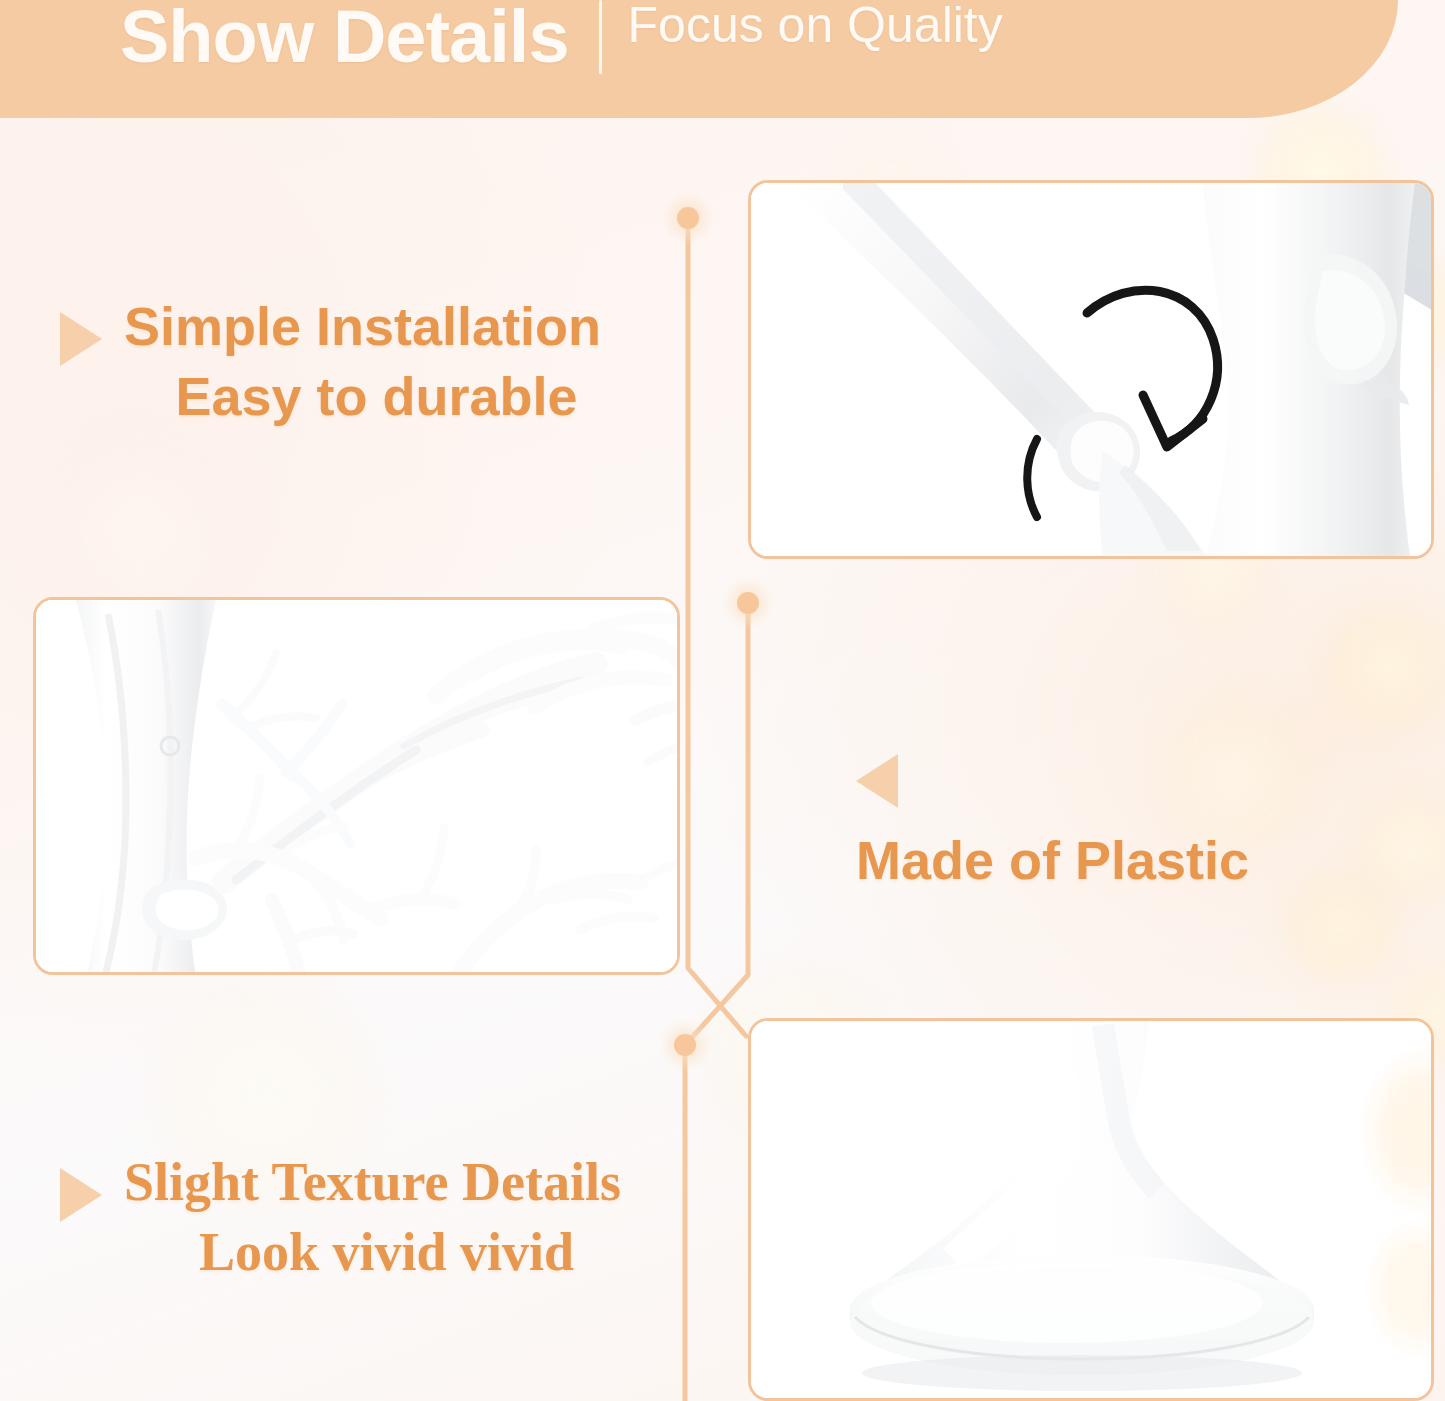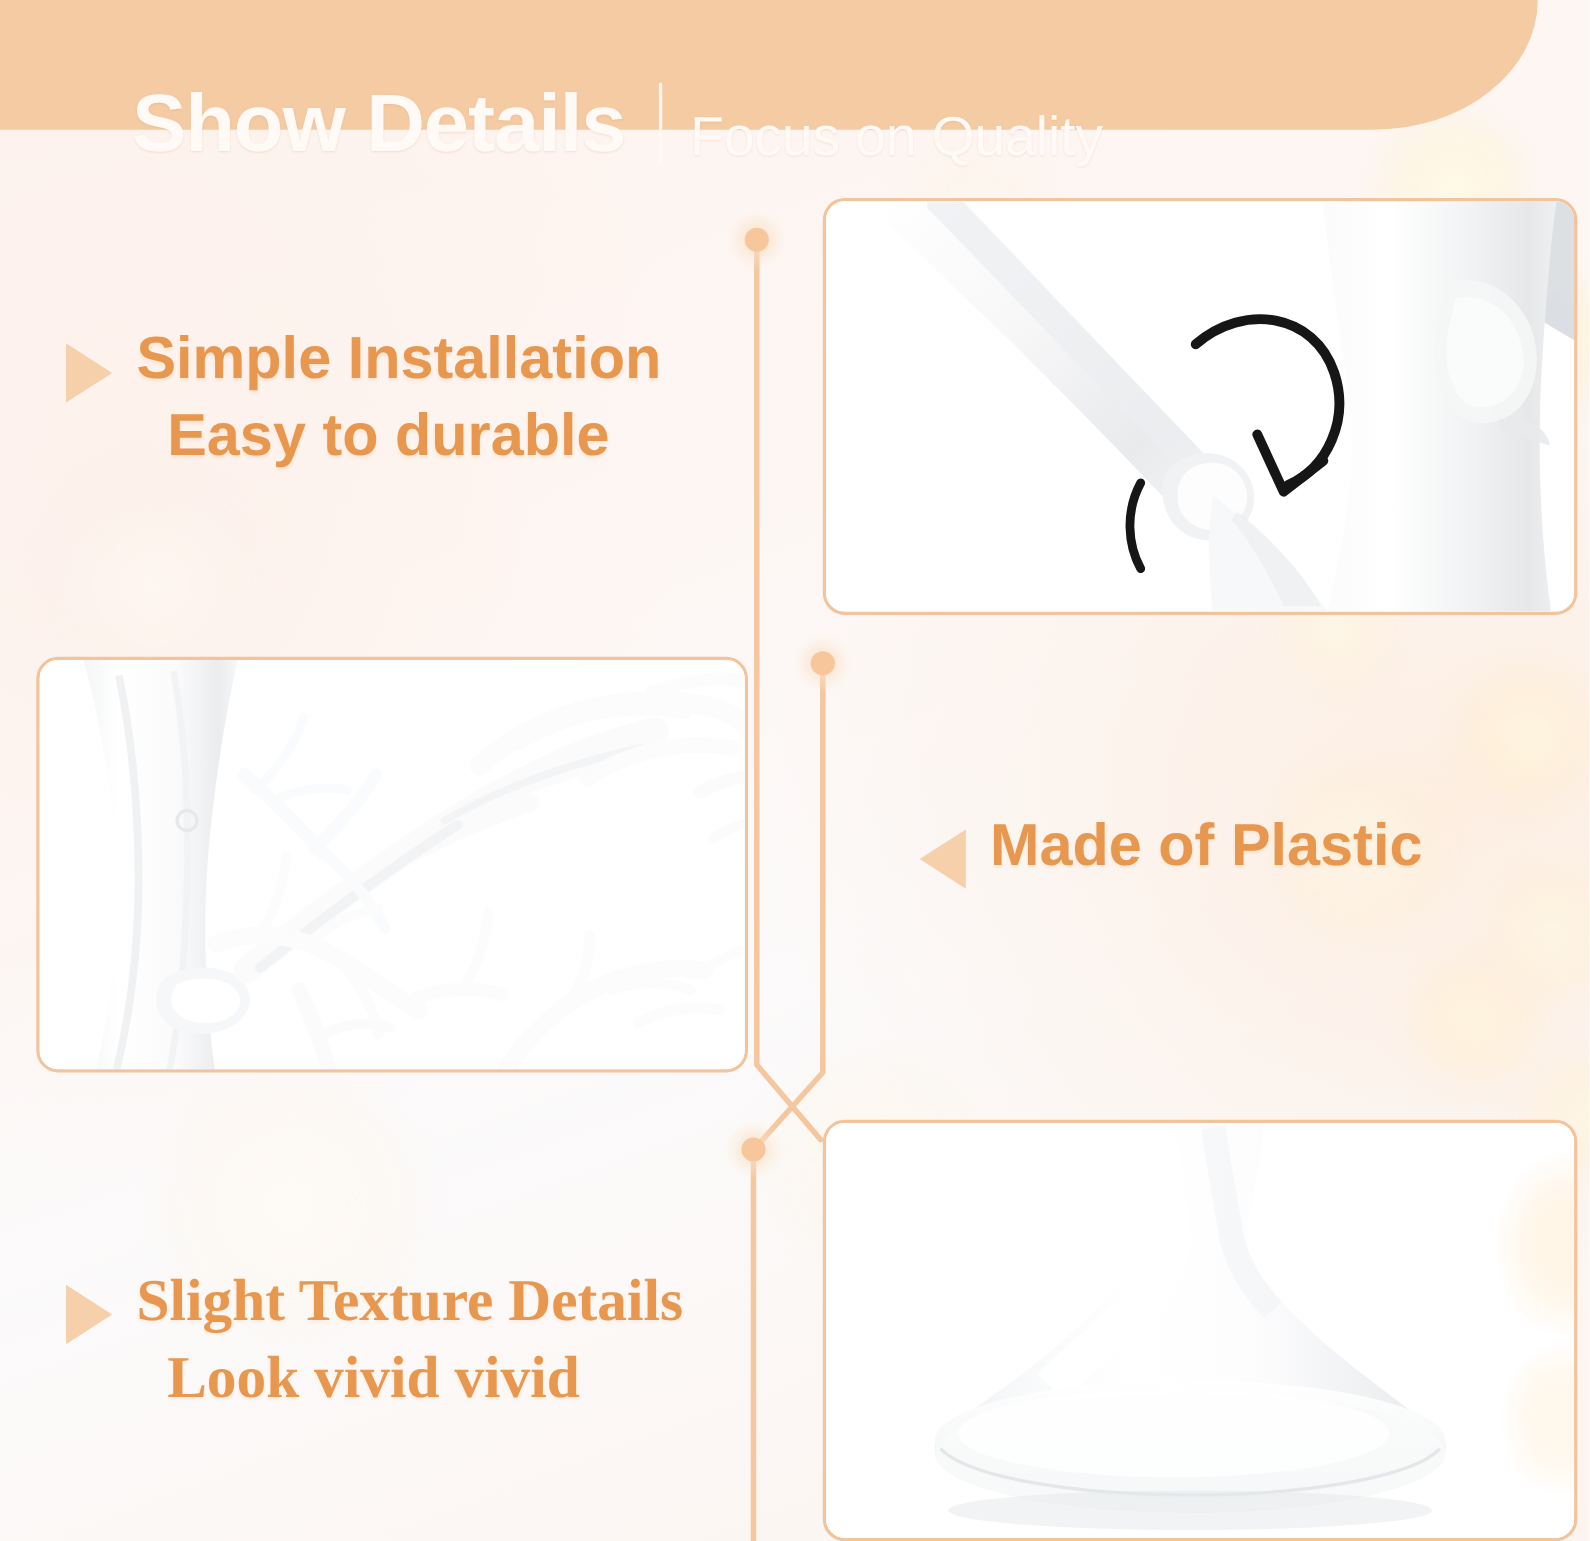--- a/index.html
+++ b/index.html
@@ -47,23 +47,22 @@
     height: 118px;
     background: #f5cba3;
     border-bottom-right-radius: 150px 118px;
   }
   .header-inner {
     position: absolute;
     left: 120px;
     top: 0;
     height: 118px;
     display: flex;
-    align-items: flex-end;
+    align-items: flex-start;
     gap: 0px;
-    margin-top: 31px;
   }
   .header-title {
     color: #fffaf5;
     font-size: 74px;
     font-weight: 700;
     letter-spacing: -1px;
     line-height: 1;
     white-space: nowrap;
     text-shadow: 0 1px 2px rgba(210,150,105,0.25);
   }
@@ -114,20 +113,21 @@
   #frame-texture { left: 33px;  top: 597px;  width: 647px; height: 378px; }
   #frame-base    { left: 748px; top: 1018px; width: 686px; height: 383px;
                    border-bottom-left-radius: 20px; border-bottom-right-radius: 20px; }
 
   
   .feature {
     position: absolute;
     display: flex;
     align-items: flex-start;
     gap: 22px;
+    text-align: center;
   }
   .feature-lines {
     display: flex;
     flex-direction: column;
     gap: 8px;
   }
   .feature-line {
     color: #e8974f;
     font-size: 54px;
     font-weight: 700;
@@ -148,21 +148,21 @@
     border-bottom: 27px solid transparent;
     border-left: 42px solid #f6cfab;
   }
   .tri-left {
     border-top: 27px solid transparent;
     border-bottom: 27px solid transparent;
     border-right: 42px solid #f6cfab;
   }
 
   #feature-install { left: 60px;  top: 296px; }
-  #feature-plastic { left: 836px; top: 738px; }
+  #feature-plastic { left: 856px; top: 738px; flex-direction: column; }
   #feature-texture { left: 60px;  top: 1152px; font-family: Liberation Serif, serif; }
 
   #feature-plastic .feature-lines { align-items: flex-start; }
   #feature-install .feature-lines .line-2,
   #feature-texture .feature-lines .line-2 { margin-left: 28px; }
   #feature-plastic .feature-lines .line-2 { margin-left: 6px; }
 </style>
 </head>
 <body>
 

